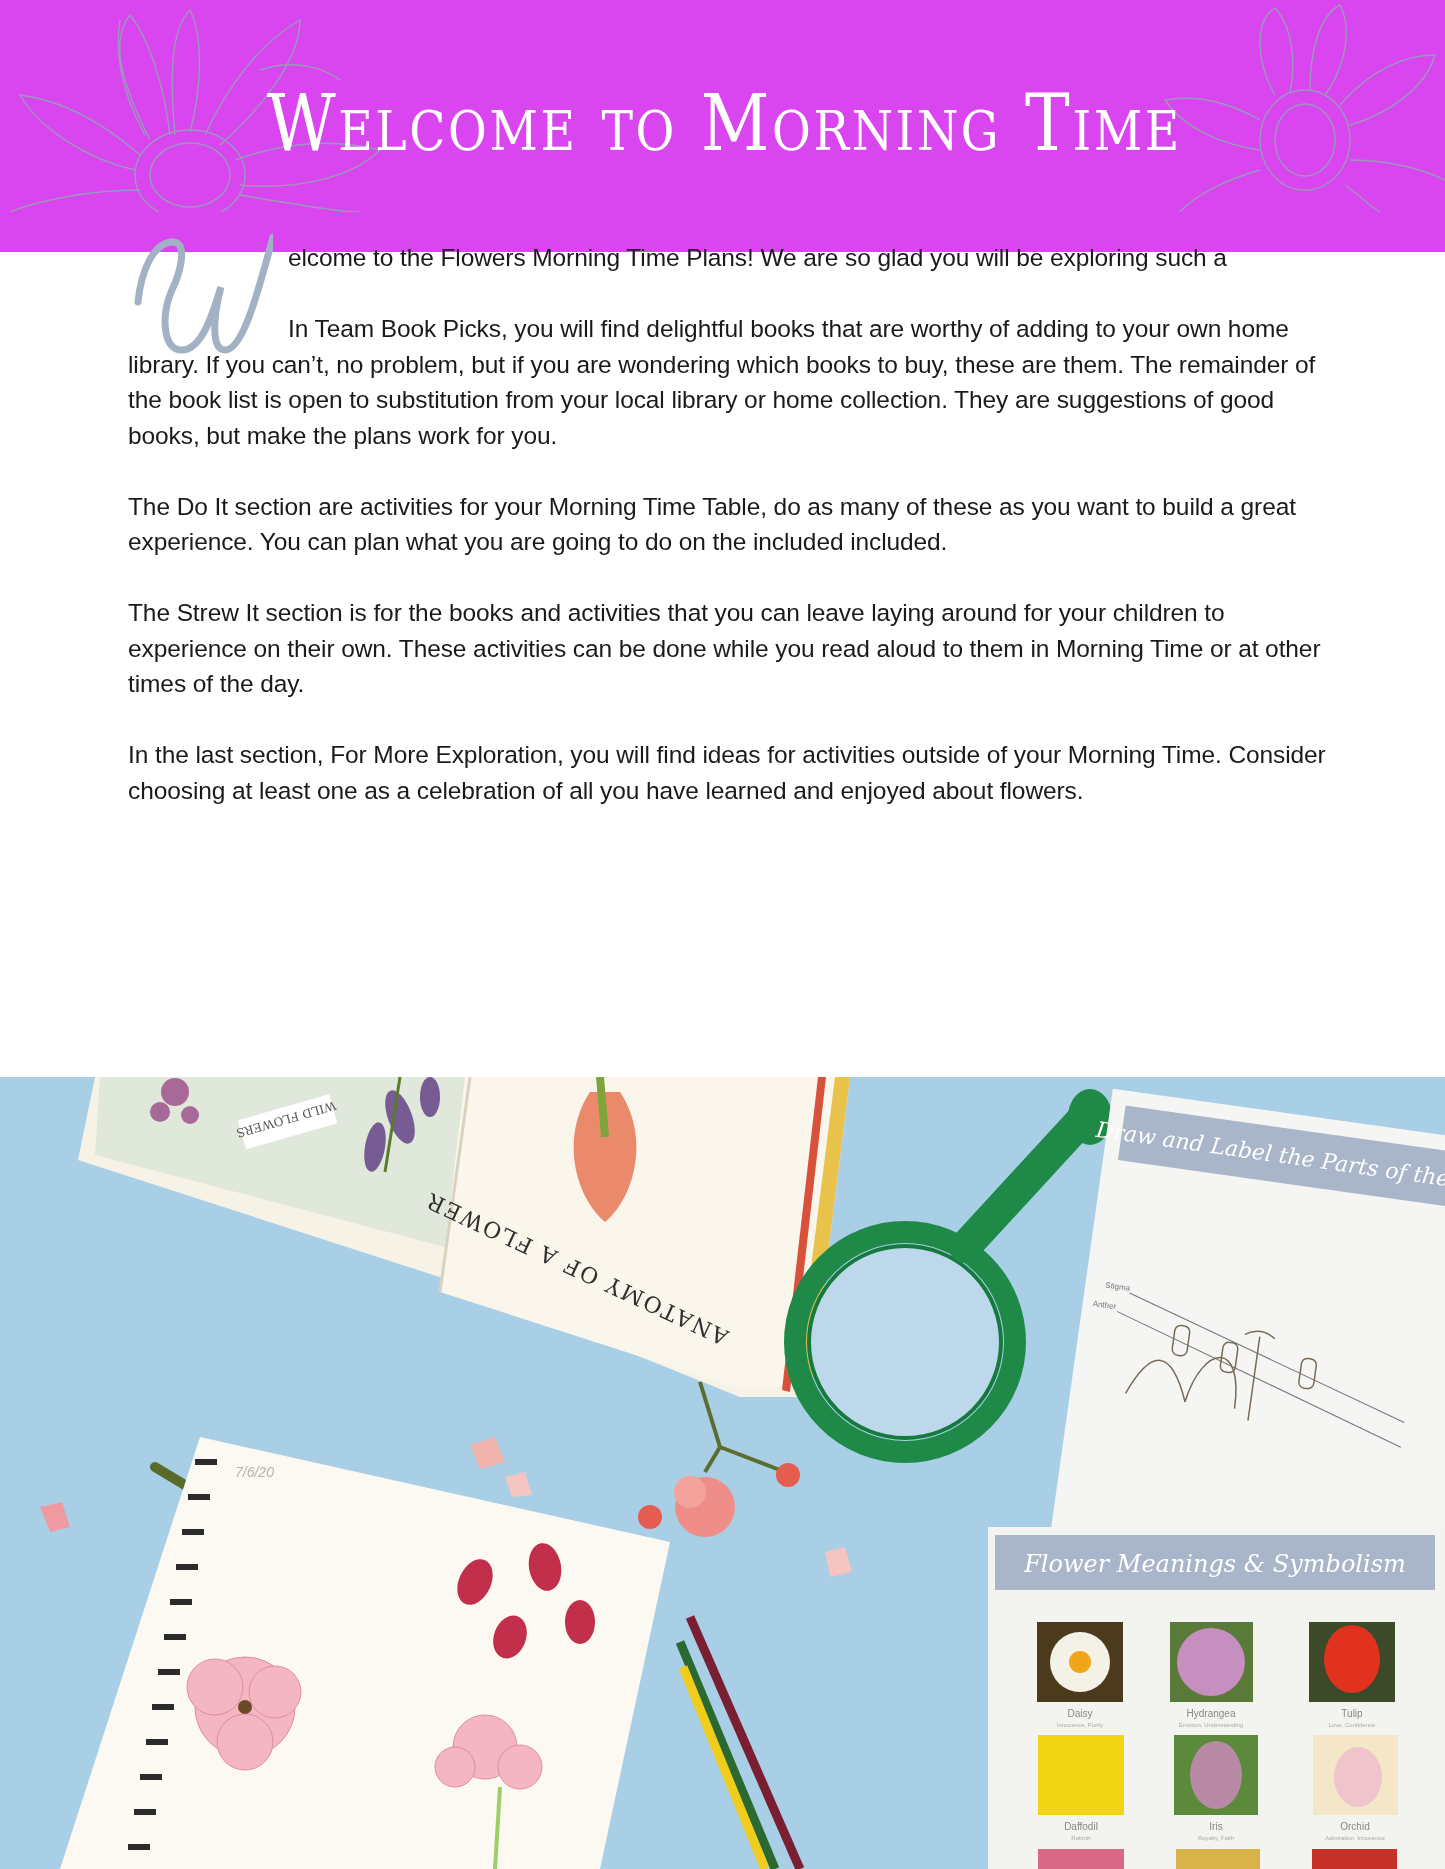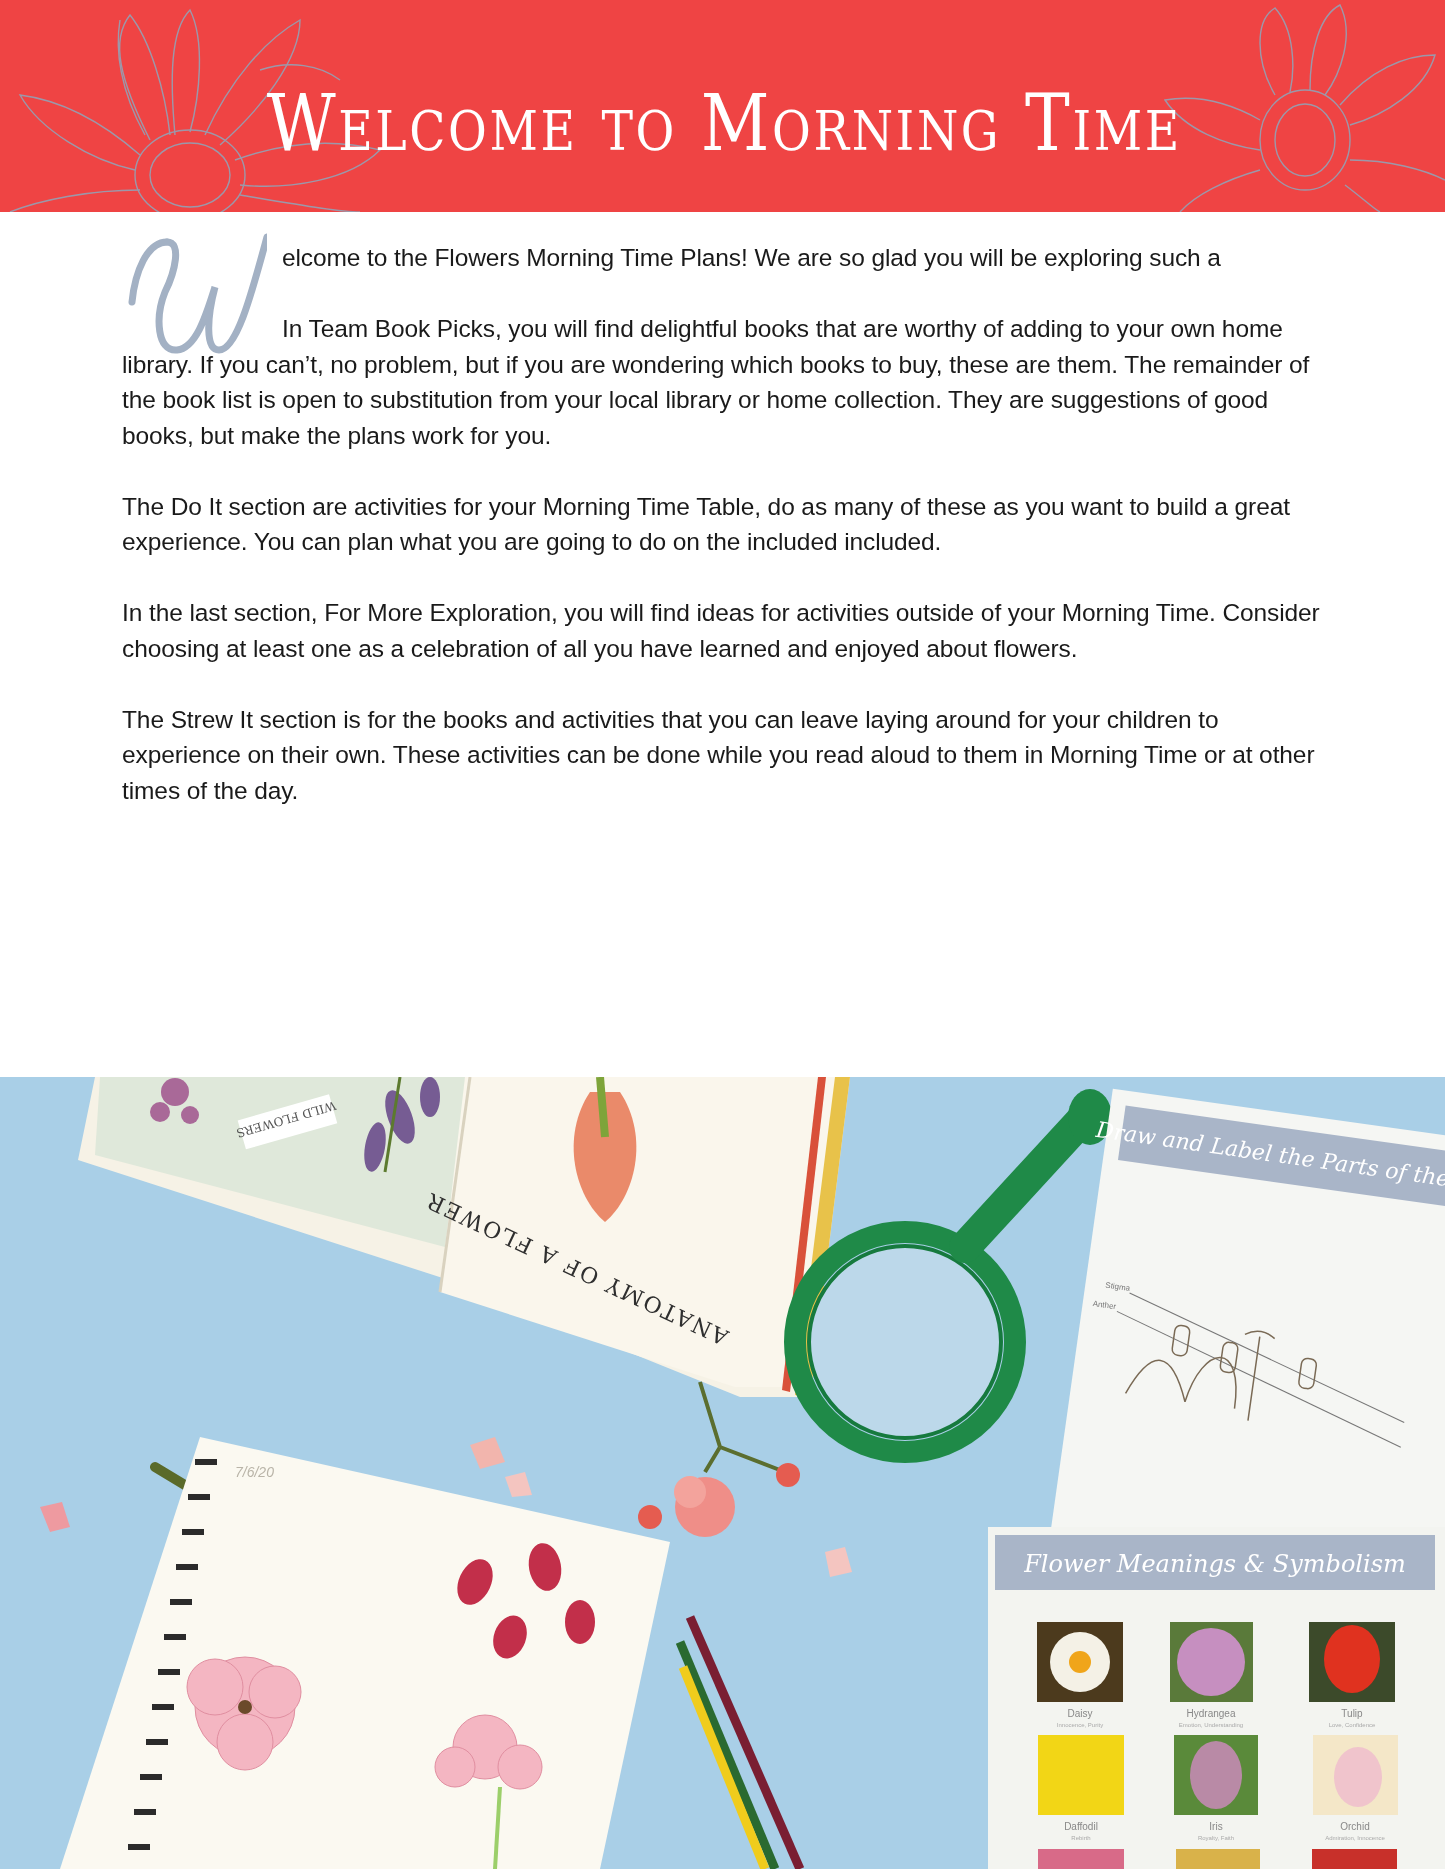--- a/index.html
+++ b/index.html
@@ -1,31 +1,31 @@
 <!DOCTYPE html>
 <html><head>
 <meta charset="utf-8">
 <style>
   html, body { margin: 0; padding: 0; }
   body {
     width: 1445px; height: 1869px; position: relative; overflow: hidden;
     background: #ffffff; font-family: "Liberation Sans", sans-serif; color: #1a1a1a;
   }
   .header {
-    position: absolute; left: 0; top: 0; width: 1445px; height: 212px;
-    background: #ef4444; overflow: hidden;
+    position: absolute; left: 0; top: 0; width: 1445px; height: 252px;
+    background: #d946ef; overflow: hidden;
   }
   .header svg.deco { position: absolute; top: 0; }
   .title {
     position: absolute; left: 0; top: 78px; width: 1445px; text-align: center;
     color: #ffffff; font-family: "DejaVu Serif", serif; font-variant: small-caps;
     font-size: 78px; letter-spacing: 3px; line-height: 90px; font-weight: normal;
     transform: scaleX(0.86); transform-origin: 735px 0;
   }
-  .content { position: absolute; left: 122px; top: 240px; width: 1200px; }
+  .content { position: absolute; left: 128px; top: 240px; width: 1200px; }
   .para {
     font-size: 24.5px; line-height: 35.5px; margin: 0 0 35.5px 0;
     font-family: "Liberation Sans", sans-serif; color: #1a1a1a;
     letter-spacing: -0.1px;
   }
   .para b { font-weight: normal; }
   .dropcap {
     position: absolute; left: 5px; top: -8px; width: 140px; height: 135px;
   }
   .intro-line { padding-left: 160px; }
@@ -76,22 +76,22 @@
     <g fill="none" stroke="#a3b1c4" stroke-width="7" stroke-linecap="round">
       <path d="M40 10 C20 10 8 40 5 70"></path>
       <path d="M40 10 C55 10 48 40 38 60 C28 85 30 120 50 118 C70 116 80 80 88 55 C80 85 78 118 92 118 C110 118 125 60 140 5"></path>
     </g>
   </svg>
   <p class="para" style="margin-bottom:35.5px;">
     <span class="intro-line" style="display:block;">elcome to the Flowers Morning Time Plans! We are so glad you will be exploring such a</span>
   </p>
   <p class="para"><span style="display:inline-block;width:160px;"></span><span>In </span><b>Team Book Picks</b><span>, you will find delightful books that are worthy of adding to your own home library. If you can’t, no problem, but if you are wondering which books to buy, these are them. The remainder of the book list is open to substitution from your local library or home collection. They are suggestions of good books, but make the plans work for you.</span></p>
   <p class="para"><span>The </span><b>Do It</b><span> section are activities for your Morning Time Table, do as many of these as you want to build a great experience. You can plan what you are going to do on the </span><b>included included.</b></p>
+  <p class="para"><span>The </span><b>Strew It</b><span> section is for the books and activities that you can leave laying around for your children to experience on their own. These activities can be done while you read aloud to them in Morning Time or at other times of the day.</span></p>
   <p class="para"><span>In the last section, </span><b>For More Exploration</b><span>, you will find ideas for activities outside of your Morning Time. Consider choosing at least one as a celebration of all you have learned and enjoyed about flowers.</span></p>
-  <p class="para"><span>The </span><b>Strew It</b><span> section is for the books and activities that you can leave laying around for your children to experience on their own. These activities can be done while you read aloud to them in Morning Time or at other times of the day.</span></p>
 </div>
 
 <div class="photo">
   <svg width="1445" height="792" viewBox="0 0 1445 792">
 
     <g>
       <polygon points="95,0 850,0 810,320 740,320 455,205 78,83" fill="#f6f2e6"></polygon>
       <polygon points="100,0 470,0 445,170 95,78" fill="#dfe8da"></polygon>
       <polygon points="465,0 840,0 800,310 735,310 440,215" fill="#faf6ec"></polygon>
       <path d="M470 0 L440 215" stroke="#d9d2bf" stroke-width="3"></path>

